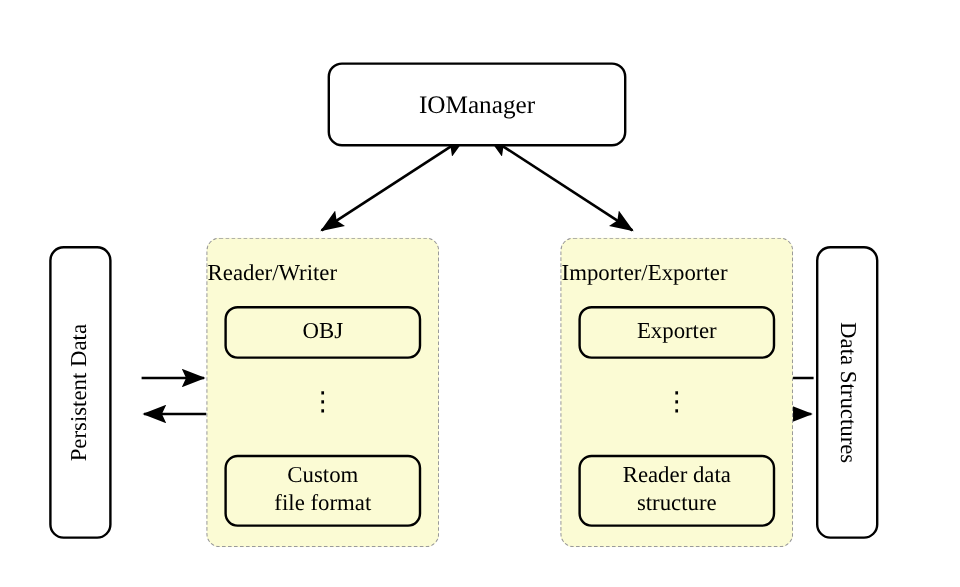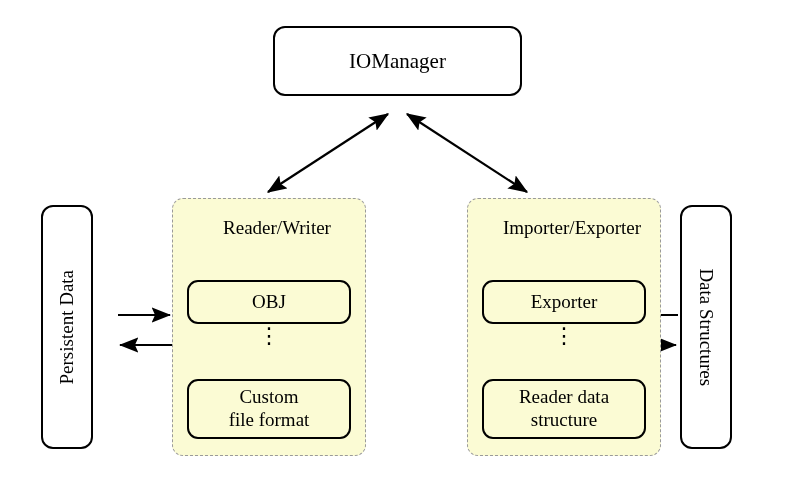--- a/index.html
+++ b/index.html
@@ -27,21 +27,21 @@
     box-sizing: border-box;
     display: flex;
     align-items: center;
     justify-content: center;
     text-align: center;
     line-height: 1.18;
   }
   
   .manager-node {
     left: 273px;
-    top: 26px;
+    top: 52px;
     width: 249px;
     height: 70px;
     border: 2.6px solid #000000;
     border-radius: 12px;
     background: #ffffff;
     font-size: 21px;
   }
   
   .side-node {
     top: 205px;
@@ -65,45 +65,45 @@
     height: 258px;
     box-sizing: border-box;
     border: 1.6px dashed #9a9a9a;
     border-radius: 11px;
     background: #fbfbd4;
   }
   .group-panel.reader-panel { left: 172px; }
   .group-panel.importer-panel { left: 427px; margin-left: 40px; }
   .group-title {
     position: absolute;
-    left: 16px;
+    left: 0;
     right: 0;
     top: 18px;
-    text-align: center;
+    text-align: left;
     font-size: 19px;
     white-space: nowrap;
   }
   
   .member-box {
     position: absolute;
     left: 14px;
     right: 14px;
     box-sizing: border-box;
     border: 2.6px solid #000000;
     border-radius: 11px;
     background: #fbfbd4;
     display: flex;
     align-items: center;
     justify-content: center;
     text-align: center;
     font-size: 19px;
     line-height: 1.2;
   }
   .member-box.first-member {
-    top: 81px;
+    top: 56px;
     height: 44px;
   }
   .member-box.last-member {
     top: 180px;
     height: 60px;
   }
   .ellipsis-mark {
     position: absolute;
     left: 0;
     right: 0;

